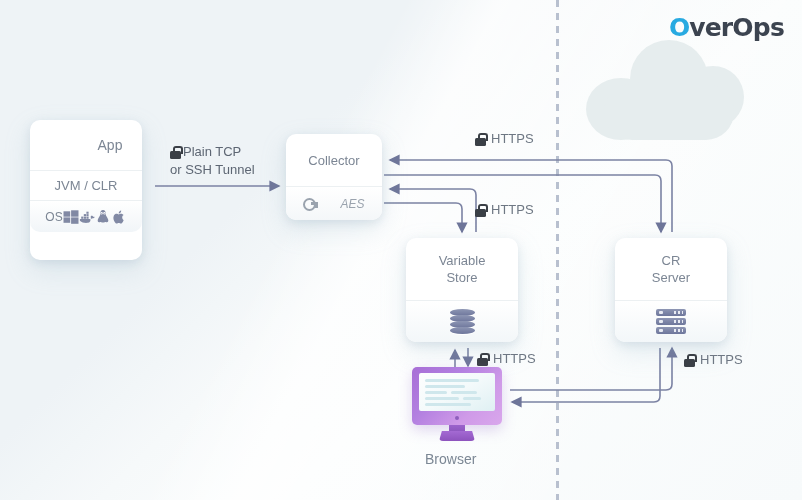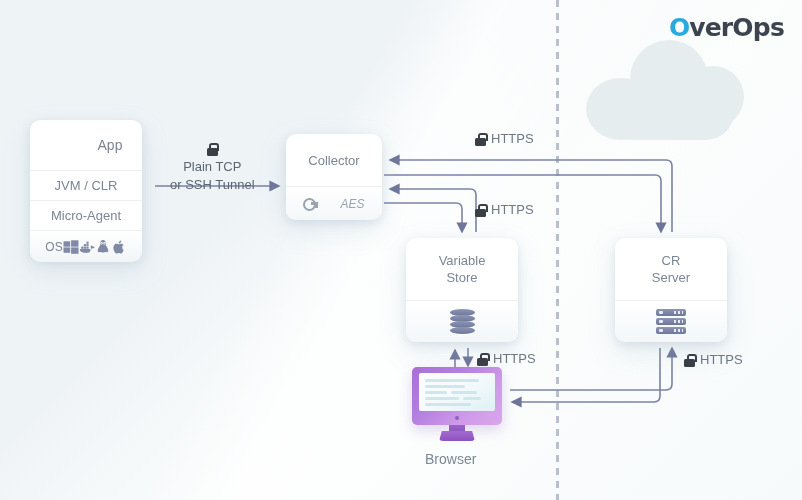--- a/index.html
+++ b/index.html
@@ -62,21 +62,21 @@
   #vs-card{left:406px;top:238px;width:112px;height:104px;}
   #cr-card{left:615px;top:238px;width:112px;height:104px;}
   .svc .r1{height:62px;font-size:13px;text-align:center;line-height:17px;flex-direction:column;}
   .svc .r2{height:41px;border-bottom-left-radius:10px;border-bottom-right-radius:10px;
      background:linear-gradient(180deg,#ffffff 0%,#f3f7f9 100%);}
 
   
   .httpslabel{position:absolute;display:flex;align-items:flex-end;gap:5px;
      font-size:13px;color:#6e7783;white-space:nowrap;}
   .tcplabel{position:absolute;font-size:13px;color:#5d6673;line-height:18px;white-space:nowrap;}
-  .tcplabel .l1{display:flex;align-items:center;gap:2px;flex-direction:column;}
+  .tcplabel .l1{display:flex;align-items:center;gap:2px;}
   .browserlabel{position:absolute;font-size:14px;color:#7b8794;}
 
   
   .lock{position:relative;display:inline-block;width:11px;height:13px;vertical-align:-2px;}
   .lock .shackle{position:absolute;left:2.5px;top:0;width:6px;height:6px;
      border:2px solid #3a3f46;border-bottom:none;border-radius:3px 3px 0 0;}
   .lock .body{position:absolute;left:0;top:5px;width:11px;height:8px;background:#3a3f46;border-radius:1.5px;}
 
   
   .key{position:relative;display:inline-block;width:15px;height:11px;vertical-align:-1px;}
@@ -162,21 +162,20 @@
 
       <path d="M510,390 L666,390 Q672,390 672,384 L672,348" marker-end="url(#ah)"></path>
 
       <path d="M660,348 L660,396 Q660,402 654,402 L512,402" marker-end="url(#ah)"></path>
     </g>
   </svg>
 
   <div class="card" id="app-card">
     <div class="row r1">App</div>
     <div class="row r2 sep">JVM / CLR</div>
-    <div class="row r3 sep">Micro-Agent</div>
     <div class="row r4 sep">
       <span style="font-size:12px;color:#7c8694;">OS</span>
 
       <svg class="osicon" viewBox="0 0 16 16">
         <g fill="#8189a4">
           <rect x="0.5" y="2.3" width="6.7" height="5.4"></rect>
             <rect x="8.1" y="1.3" width="7.4" height="6.4"></rect>
           <rect x="0.5" y="8.4" width="6.7" height="5.4"></rect>
             <rect x="8.1" y="8.4" width="7.4" height="6.4"></rect>
         </g>

